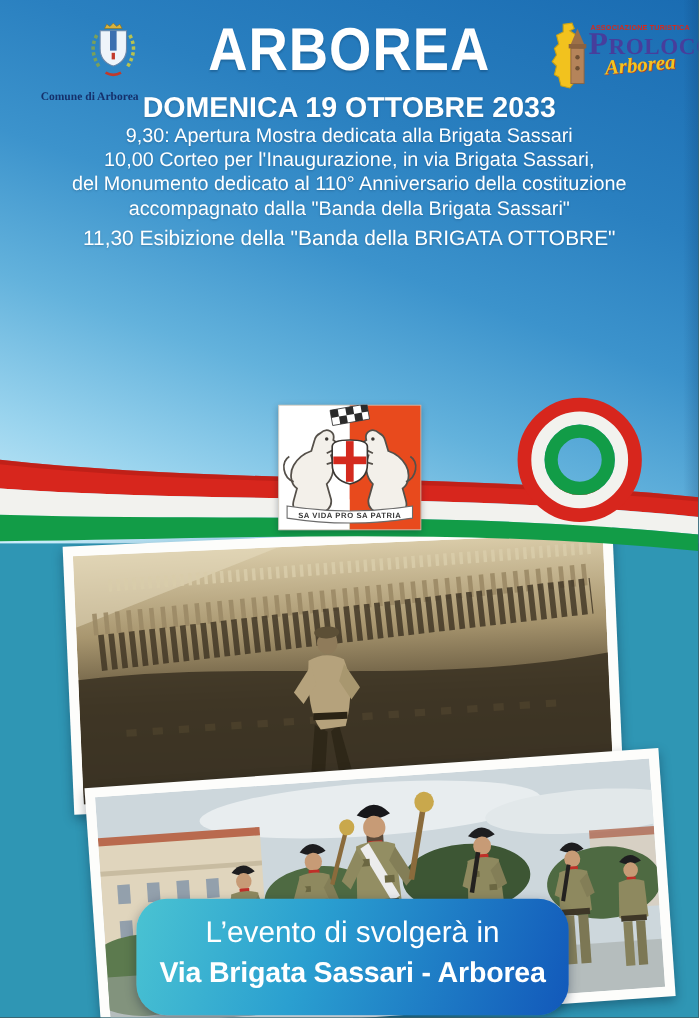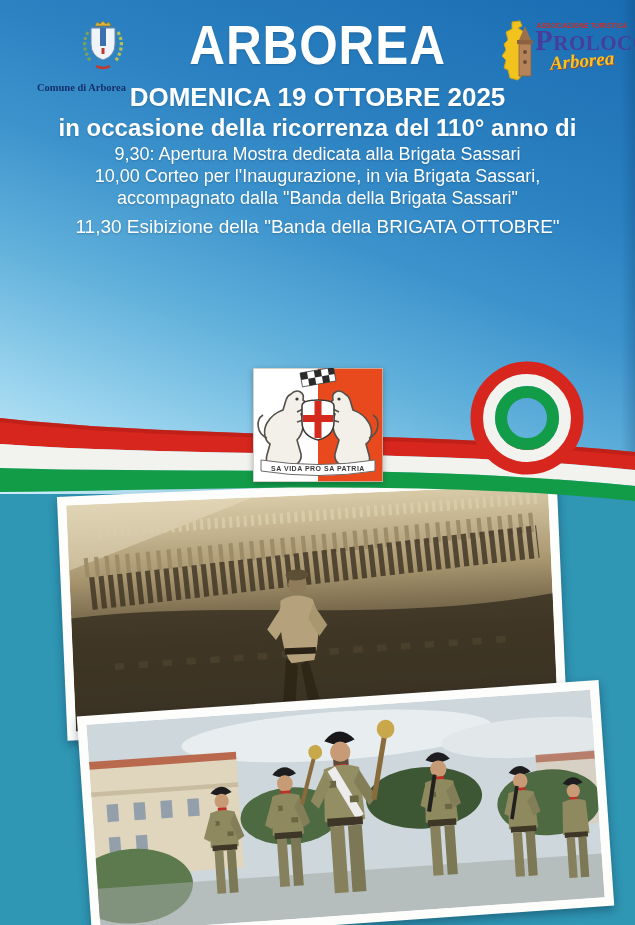--- a/index.html
+++ b/index.html
@@ -89,25 +89,25 @@
     </svg>
     <div class="proloco-texts">
       <div class="proloco-line1">ASSOCIAZIONE TURISTICA</div>
       <div class="proloco-word">PROLOCO</div>
       <div class="proloco-script">Arborea</div>
     </div>
   </div>
 
   <div class="head">
     <div><span class="title">ARBOREA</span></div>
-    <div class="l-date">DOMENICA 19 OTTOBRE 2025</div>
-    <div class="l-big">in occasione della ricorrenza del 110° anno di</div>
+    <div class="l-date">DOMENICA 19 OTTOBRE 2033</div>
 
     <p class="l-prog"><span>9,30: Apertura </span><b>Mostra dedicata alla Brigata Sassari</b></p>
     <p class="l-prog"><span>10,00 Corteo per l'</span><b>Inaugurazione</b><span>, in via Brigata Sassari,</span></p>
+    <p class="l-prog"><span>del </span><b>Monumento</b><span> dedicato al 110° Anniversario della costituzione</span></p>
     <p class="l-prog">accompagnato dalla "Banda della Brigata Sassari"</p>
     <p class="l-prog l-last"><span>11,30 Esibizione della "</span><b>Banda della BRIGATA OTTOBRE</b><span>"</span></p>
   </div>
 
   <div class="photo photo1">
     <svg viewBox="0 0 464 208" preserveAspectRatio="none">
       <defs>
         <linearGradient id="sepia" x1="0" y1="0" x2="0" y2="1">
           <stop offset="0" stop-color="#d9cba8"></stop>
             <stop offset=".33" stop-color="#a8966f"></stop>
@@ -286,14 +286,18 @@
       <rect x="61.5" y="33" width="7" height="37" fill="#d42a1e"></rect>
       <rect x="50" y="47" width="30" height="7" fill="#d42a1e"></rect>
     </g>
 
     <g>
       <path d="M8,92 Q65,101 122,92 L122,103 Q65,112 8,103 Z" fill="#ffffff" stroke="#6b6b6b" stroke-width="1"></path>
       <text x="65" y="103" text-anchor="middle" font-size="7" letter-spacing=".5" fill="#3a3a3a" font-family="Liberation Sans, sans-serif" font-weight="700">SA VIDA PRO SA PATRIA</text>
     </g>
   </svg>
 
+  <div class="event-box">
+    <div class="event-line1">L’evento di svolgerà in</div>
+    <div class="event-line2">Via Brigata Sassari - Arborea</div>
+  </div>
 
 </div>
 
 </body></html>

